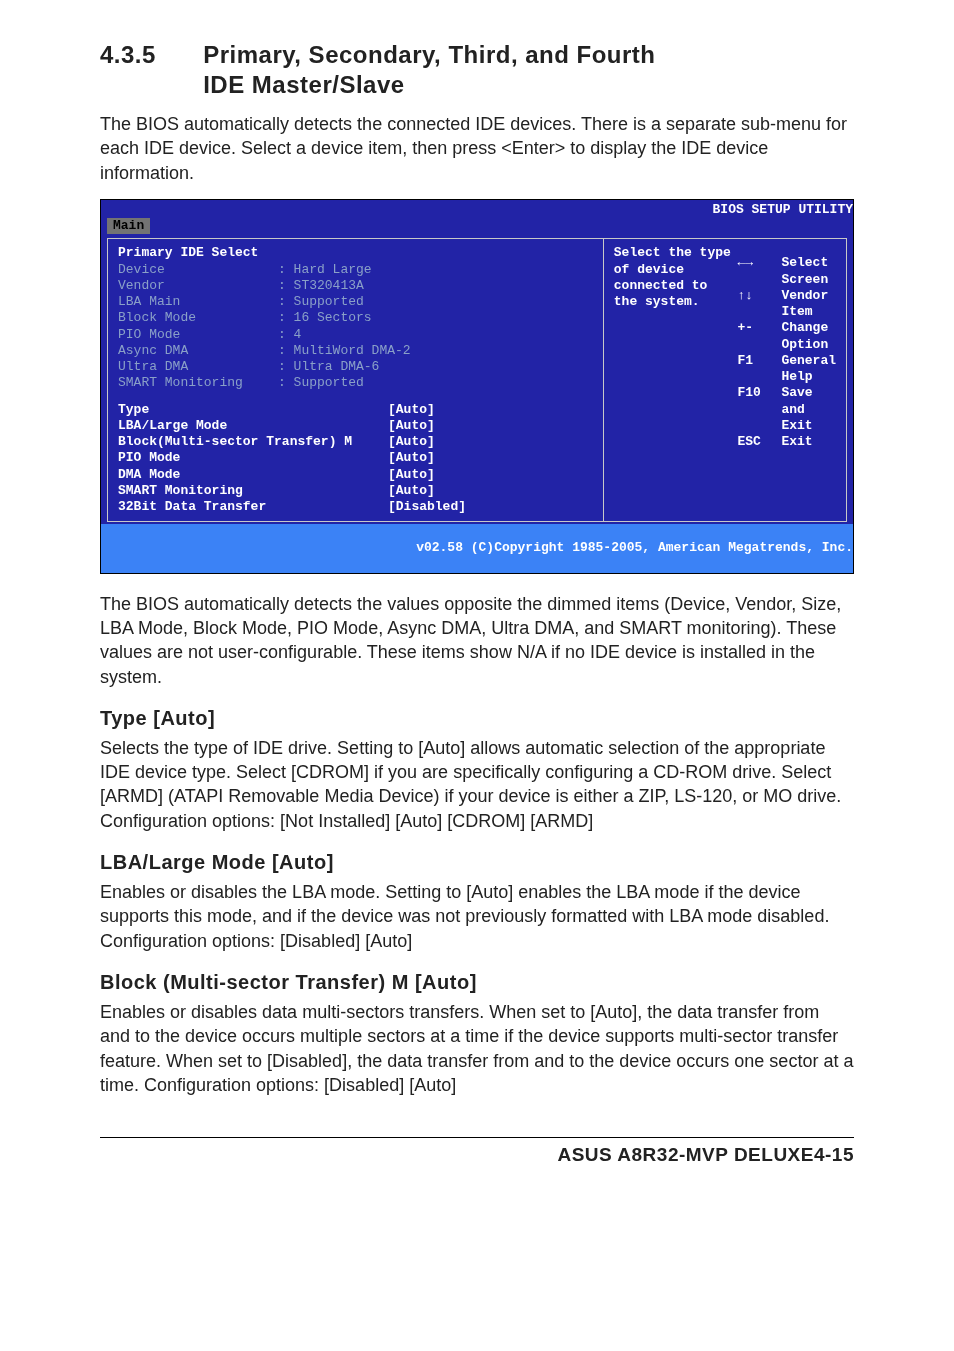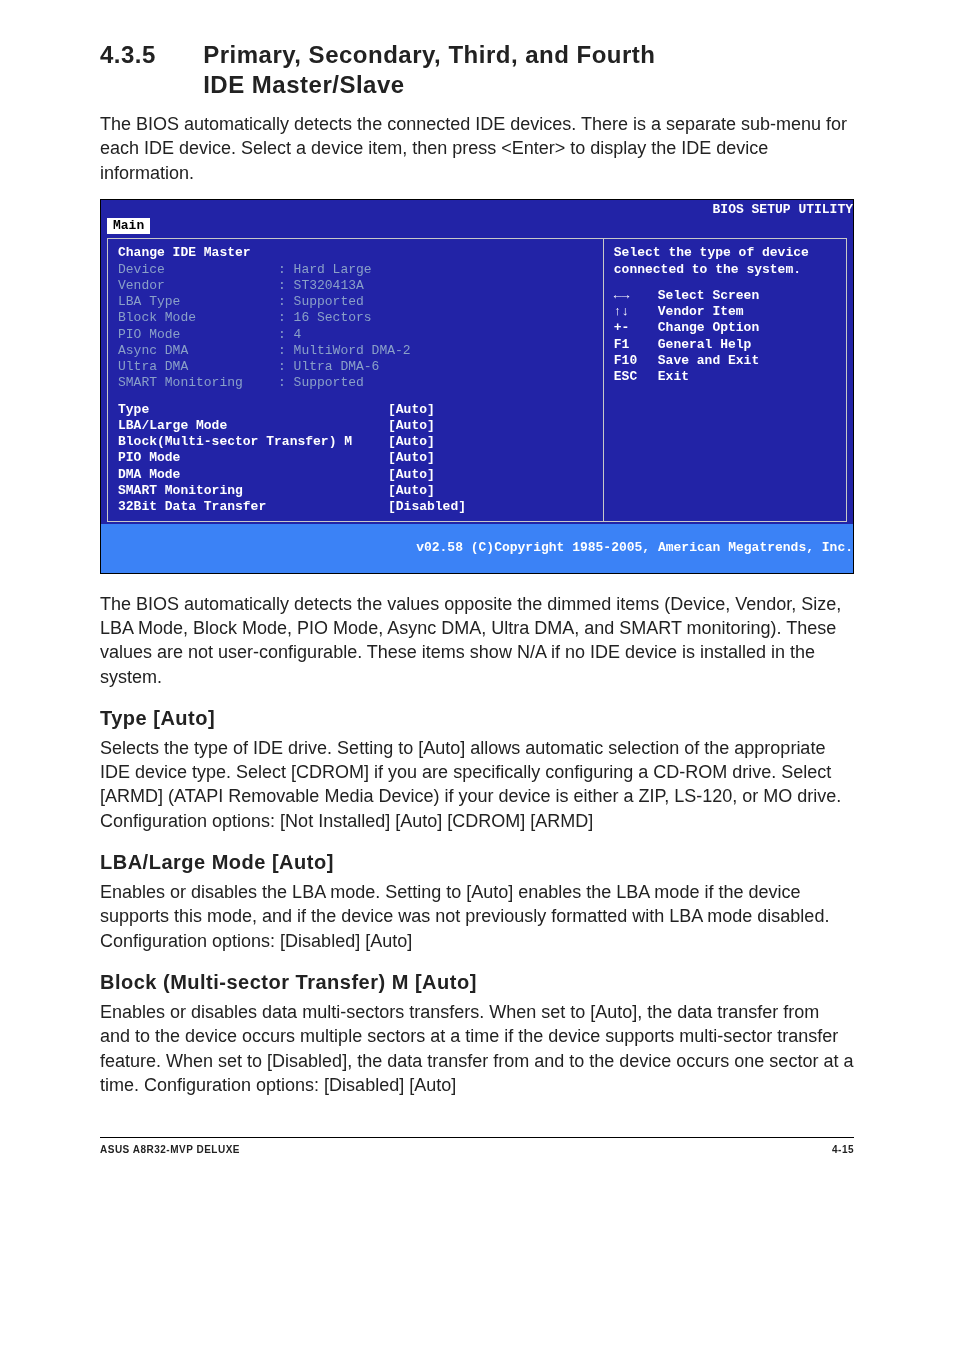--- a/index.html
+++ b/index.html
@@ -2,29 +2,29 @@
 <html><head>
 <meta charset="utf-8">
 <style>
 html,body{margin:0;padding:0;background:#fff}
 body{font-family:Arial,Helvetica,sans-serif;color:#222;width:954px;min-height:1351px;margin:0 auto;box-sizing:border-box;padding:40px 100px 30px 100px}
 h2{font-family:"Arial Black",Arial,sans-serif;font-weight:900;font-size:24px;margin:0 0 12px 0;line-height:1.25;letter-spacing:.5px}
 .section-num{display:inline-block;width:96px;vertical-align:top}
 .section-title{display:inline-block;vertical-align:top}
 p.body{font-size:18px;line-height:1.35;margin:0 0 14px 0}
 h3{font-family:"Arial Black",Arial,sans-serif;font-weight:900;font-size:20px;margin:18px 0 6px 0;letter-spacing:.5px}
-.footer{border-top:1px solid #000;margin-top:40px;padding-top:6px;display:flex;justify-content:space-between;font-family:"Arial Black",Arial,sans-serif;font-weight:900;font-size:10px;letter-spacing:.5px}
+.footer{border-top:1px solid #000;margin-top:40px;padding-top:6px;display:flex;justify-content:flex-end;font-family:"Arial Black",Arial,sans-serif;font-weight:900;font-size:19px;letter-spacing:.5px}
 .bios{background:#2223a6;color:#fff;font-family:"Courier New",monospace;font-size:13px;line-height:1.25;border:1px solid #000;margin:6px 0 18px 0}
 .bios-title{text-align:right;color:#fff;font-weight:bold;padding:2px 0 0 0}
 .bios-menubar{padding:0 0 4px 6px}
-.bios-tab{display:inline-block;background:#ffffff;color:#000;padding:0 6px;font-weight:bold}
+.bios-tab{display:inline-block;background:#737373;color:#000;padding:0 6px;font-weight:bold}
 .bios-panel{display:flex;margin:0 6px 2px 6px}
 .bios-pane{border:1px solid #c8c8c8;box-sizing:border-box;padding:6px 10px}
 .bios-left{flex:0 0 67%;border-right:none;color:#fff}
-.bios-right{flex:0 0 33%;color:#fff;display:flex;flex-direction:column;justify-content:flex-start}
+.bios-right{flex:0 0 33%;color:#fff;display:flex;flex-direction:row;justify-content:center}
 .dimmed{color:#8aa0c8}
 .row{display:flex}
 .row .lbl{display:inline-block;min-width:160px}
 .row2{display:flex}
 .row2 .lbl{display:inline-block;min-width:270px}
 .row2 .val{display:inline-block}
 .legend{padding-top:10px}
 .legend .row3{display:flex}
 .legend .k{display:inline-block;min-width:44px}
 .bios-footer{background:#3b82f6;color:#fff;text-align:right;padding:16px 0;font-weight:bold}
@@ -43,32 +43,32 @@
 
 <p class="body">The BIOS automatically detects the connected IDE devices. There is a separate sub-menu for each IDE device. Select a device item, then press &lt;Enter&gt; to display the IDE device information.</p>
 
 <div class="bios">
   <div class="bios-title">BIOS SETUP UTILITY</div>
   <div class="bios-menubar">
     <span class="bios-tab">Main</span>
   </div>
   <div class="bios-panel">
     <div class="bios-pane bios-left">
-      <div class="white">Change IDE Master</div>
+      <div class="white">Primary IDE Select</div>
       <div class="dimmed">
         <div class="row">
             <span class="lbl">Device</span>
             <span>: Hard Large</span>
           </div>
         <div class="row">
             <span class="lbl">Vendor</span>
             <span>: ST320413A</span>
           </div>
         <div class="row">
-            <span class="lbl">LBA Type</span>
+            <span class="lbl">LBA Main</span>
             <span>: Supported</span>
           </div>
         <div class="row">
             <span class="lbl">Block Mode</span>
             <span>: 16 Sectors</span>
           </div>
         <div class="row">
             <span class="lbl">PIO Mode</span>
             <span>: 4</span>
           </div>

